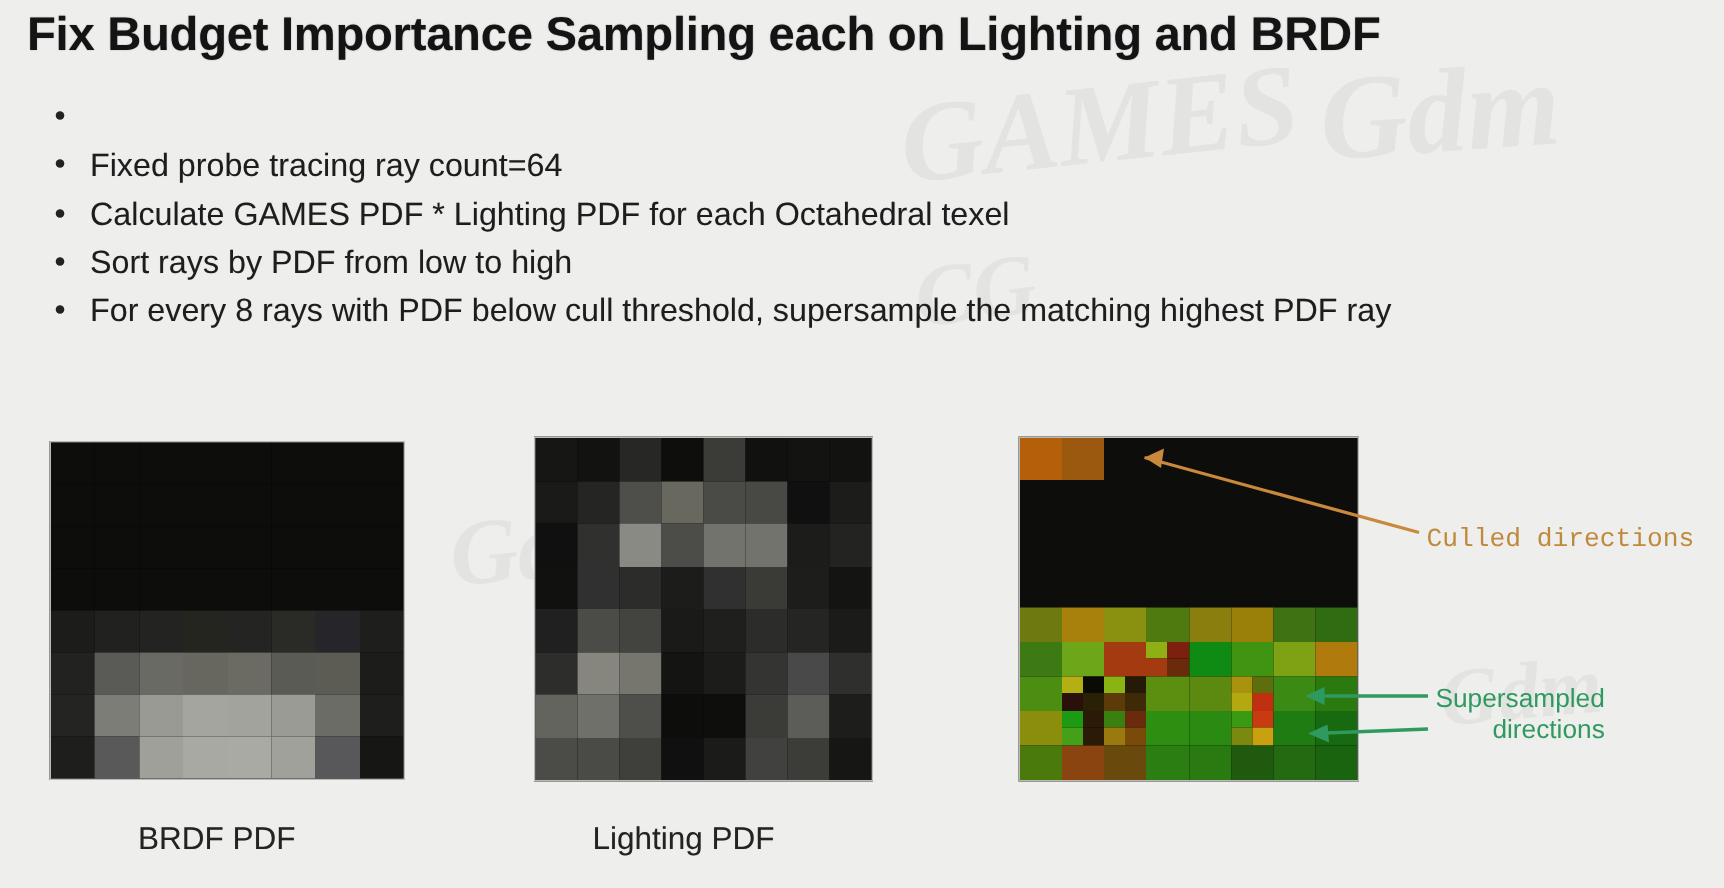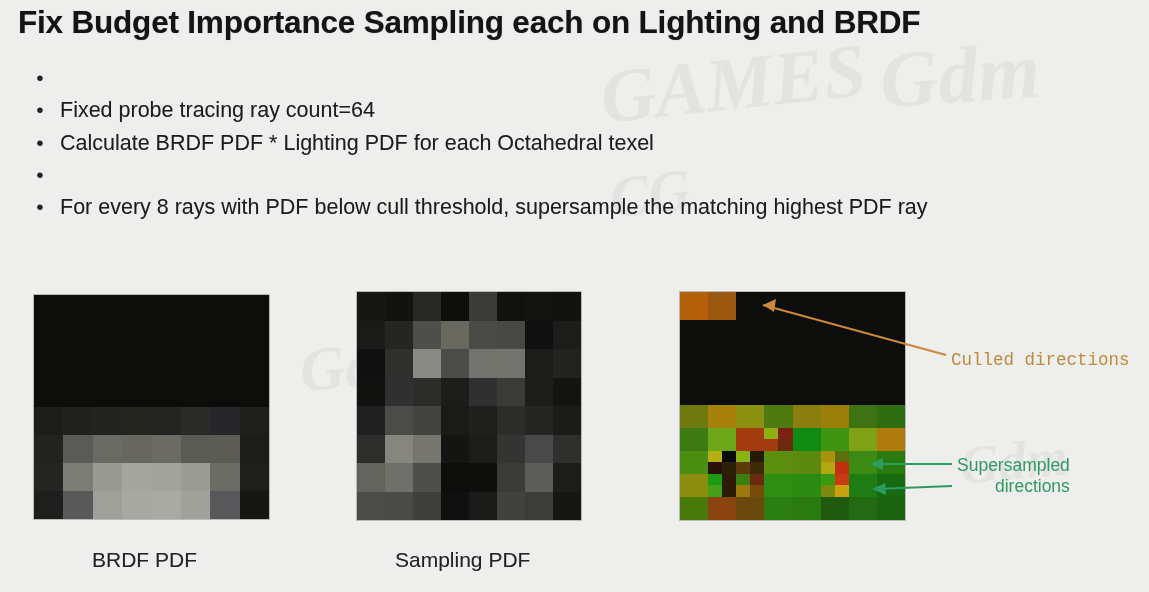--- a/index.html
+++ b/index.html
@@ -177,24 +177,25 @@
 <div class="bullets" id="bullet-list">
     <div class="bullet-row">
       <div class="bullet-dot">•</div>
     </div>
     <div class="bullet-row">
       <div class="bullet-dot">•</div>
       <div class="bullet-text">Fixed probe tracing ray count=64</div>
     </div>
     <div class="bullet-row">
       <div class="bullet-dot">•</div>
-      <div class="bullet-text">Calculate BRDF PDF * Lighting PDF for each Octahedral texel</div>
+      <div class="bullet-text">Calculate GAMES PDF * Lighting PDF for each Octahedral texel</div>
     </div>
     <div class="bullet-row">
       <div class="bullet-dot">•</div>
+      <div class="bullet-text">Sort rays by PDF from low to high</div>
     </div>
     <div class="bullet-row">
       <div class="bullet-dot">•</div>
       <div class="bullet-text">For every 8 rays with PDF below cull threshold, supersample the matching highest PDF ray</div>
     </div>
   </div>
 
 <div class="panel panel-brdf">
   <div class="tex-grid" id="grid-brdf" style="grid-template-columns: repeat(8, 1fr); grid-template-rows: repeat(8, 1fr);">
       <div class="tex" style="background: rgb(13, 13, 11);"></div>
@@ -414,21 +415,21 @@
         <div class="tex" style="background: rgb(42, 126, 18);"></div>
         <div class="tex" style="background: rgb(42, 122, 18);"></div>
         <div class="tex" style="background: rgb(31, 90, 14);"></div>
         <div class="tex" style="background: rgb(36, 106, 16);"></div>
         <div class="tex" style="background: rgb(26, 100, 16);"></div>
       </div>
   </div>
 </div>
 
 <div class="caption caption-brdf">BRDF PDF</div>
-<div class="caption caption-lighting">Sampling PDF</div>
+<div class="caption caption-lighting">Lighting PDF</div>
 
 <svg class="overlay" viewBox="0 0 1149 592">
   <g>
     <line id="ln-culled" x1="946" y1="355" x2="763" y2="305" stroke="#c9883c" stroke-width="2.2"></line>
     <polygon id="ar-culled" points="763,305 776,299 774,312" fill="#c9883c"></polygon>
   </g>
   <g>
     <line x1="952" y1="464" x2="874" y2="464" stroke="#2f9a60" stroke-width="2.2"></line>
     <polygon points="870,464 883,458 883,470" fill="#2f9a60"></polygon>
   </g>

